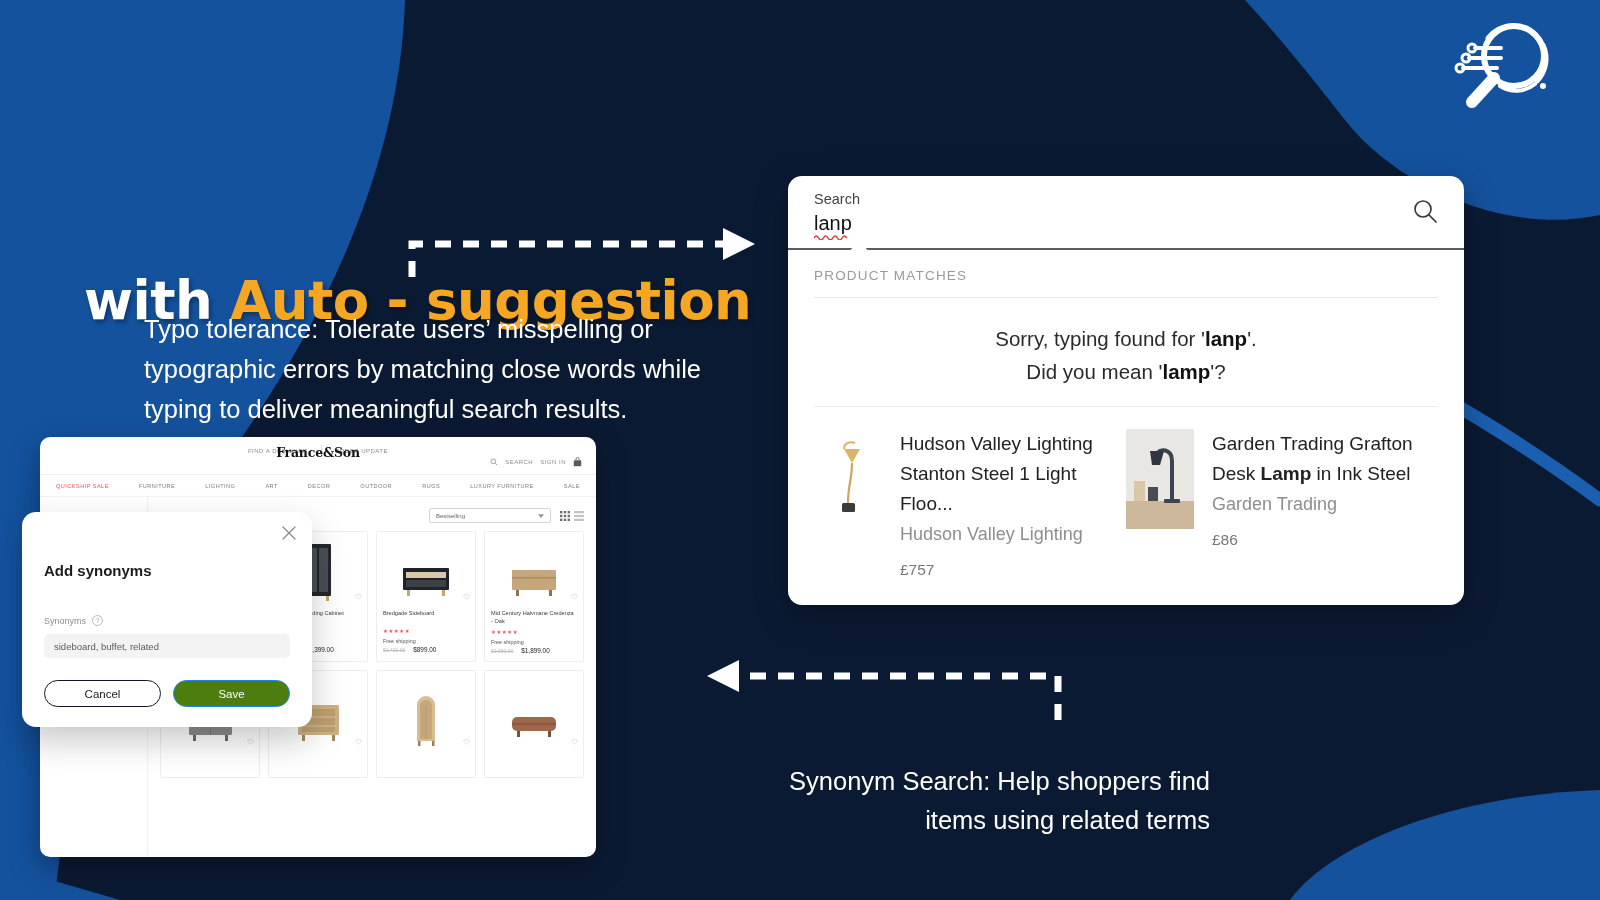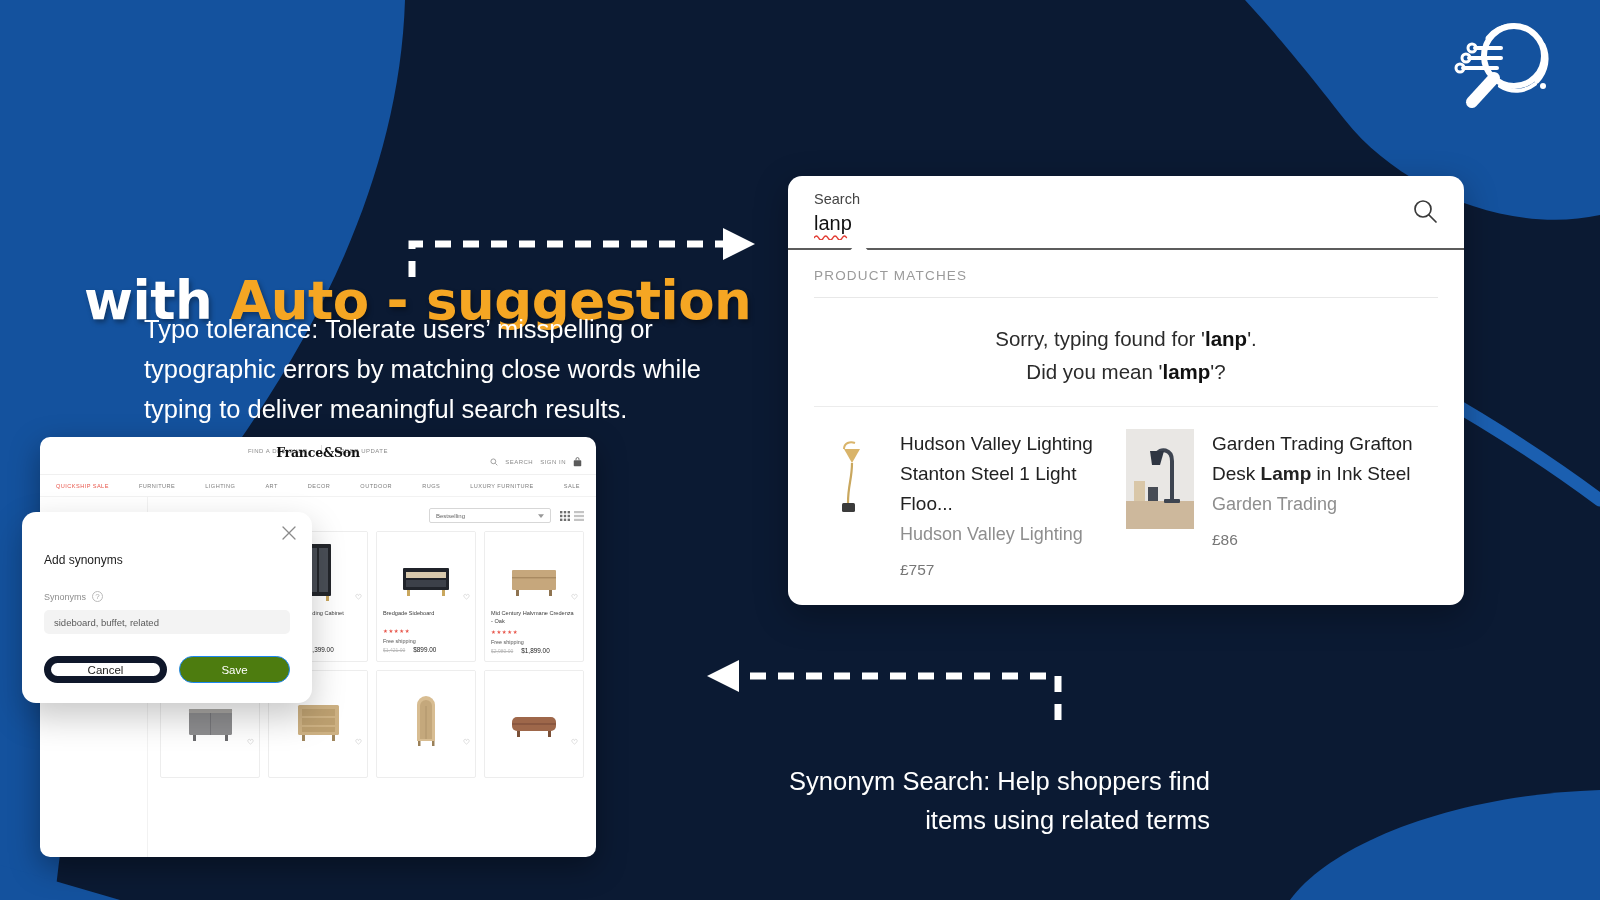--- a/index.html
+++ b/index.html
@@ -160,40 +160,40 @@
   .cards.row2 { margin-top: 8px; }
   .cards.row2 .pcard .img { height: 78px; }
 
   
   .modal {
     position: absolute; left: 22px; top: 512px; width: 290px; z-index: 8;
     background: #ffffff; border-radius: 14px; padding: 22px 22px 20px 22px;
     box-shadow: 0 14px 34px rgba(0,0,0,.22);
   }
   .modal-close { position: absolute; right: 16px; top: 14px; cursor: pointer; }
-  .modal-title { font-size: 12px; color: #1b1b1b; font-weight: normal; margin-top: 19px; }
+  .modal-title { font-size: 15px; color: #1b1b1b; font-weight: bold; margin-top: 28px; }
   .modal-field-label {
-    margin-top: 24px; font-size: 9px; color: #8d8d8d; display: flex;
+    margin-top: 36px; font-size: 9px; color: #8d8d8d; display: flex;
     align-items: center; gap: 6px;
   }
   .help-badge {
     width: 11px; height: 11px; border-radius: 50%; border: 1px solid #bbb;
     color: #aaa; font-size: 8px; line-height: 9px; text-align: center;
   }
   .modal-input {
     margin-top: 8px; background: #f3f3f3; border: 0; border-radius: 5px;
     height: 24px; display: flex; align-items: center; padding: 0 10px;
     font-size: 9.5px; color: #5a5a5a;
   }
   .modal-actions { margin-top: 22px; display: flex; gap: 12px; }
   .btn {
     flex: 1; height: 27px; border-radius: 14px; font-size: 11.5px;
     display: flex; align-items: center; justify-content: center; cursor: pointer;
   }
-  .btn-cancel { background: #fff; border: 7px solid #0f172a; color: #1b1b1b; }
+  .btn-cancel { background: #fff; border: 1px solid #0f172a; color: #1b1b1b; }
   .btn-save { background: #4d7c0f; border: 1px solid #1b87f2; color: #fff; }
 </style>
 </head>
 <body>
 
 <div class="bg">
   <svg viewBox="0 0 1600 900" xmlns="http://www.w3.org/2000/svg">
     <rect x="0" y="0" width="1600" height="900" fill="#0b1a33"></rect>
 
     <path d="M0,0 L300,0 C300,140 250,300 170,430 C95,555 40,690 30,900 L0,900 Z" fill="#14529e"></path>

